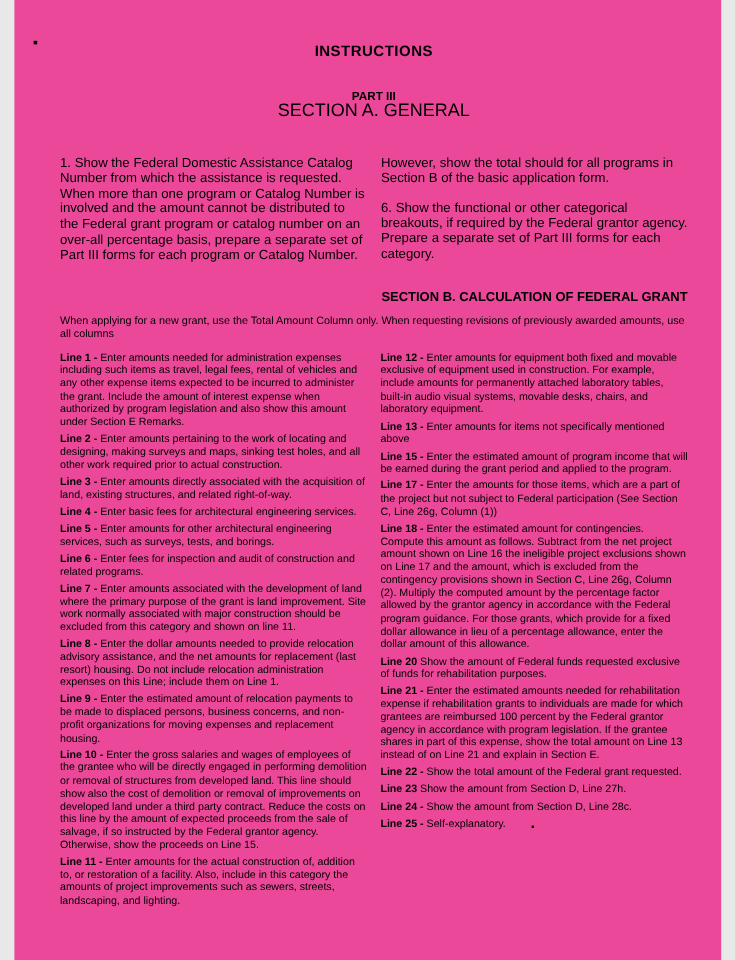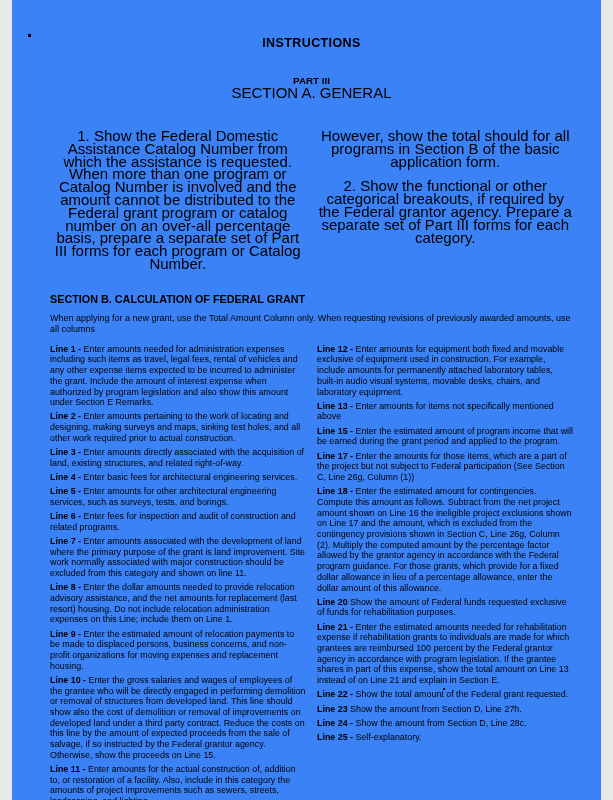--- a/index.html
+++ b/index.html
@@ -5,21 +5,21 @@
   html, body {
     margin: 0;
     padding: 0;
     background: #e8e8e8;
   }
   .page {
     position: relative;
     width: 589px;
     height: 800px;
     margin: 0 auto;
-    background: #3b82f6;
+    background: #ec4899;
     color: #000000;
     font-family: "Liberation Sans", sans-serif;
     overflow: hidden;
     box-sizing: border-box;
     padding: 36px 28px 12px 38px;
   }
   .speck {
     position: absolute;
     background: #000;
     width: 3px;
@@ -47,28 +47,28 @@
     line-height: 12px;
   }
 
   .section-a-cols {
     display: flex;
     gap: 12px;
     margin-top: 31px;
   }
   .section-a-cols .col { flex: 1; }
   .sa-para {
-    font-size: 15px;
+    font-size: 11px;
     line-height: 12.8px;
     margin: 0 0 12px 0;
-    text-align: center;
+    text-align: left;
   }
 
   .section-b-heading {
-    text-align: left;
+    text-align: right;
     font-size: 10.8px;
     font-weight: bold;
     margin-top: 10px;
     line-height: 13px;
   }
   .section-b-intro {
     font-size: 9px;
     line-height: 11px;
     margin-top: 7px;
   }
@@ -97,21 +97,21 @@
     <div class="doc-subtitle">PART III</div>
     <div class="doc-section-heading">SECTION A. GENERAL</div>
   </div>
 
   <div class="section-a-cols">
     <div class="col">
       <p class="sa-para">1. Show the Federal Domestic Assistance Catalog Number from which the assistance is requested. When more than one program or Catalog Number is involved and the amount cannot be distributed to the Federal grant program or catalog number on an over-all percentage basis, prepare a separate set of Part III forms for each program or Catalog Number.</p>
     </div>
     <div class="col">
       <p class="sa-para">However, show the total should for all programs in Section B of the basic application form.</p>
-      <p class="sa-para">2. Show the functional or other categorical breakouts, if required by the Federal grantor agency. Prepare a separate set of Part III forms for each category.</p>
+      <p class="sa-para">6. Show the functional or other categorical breakouts, if required by the Federal grantor agency. Prepare a separate set of Part III forms for each category.</p>
     </div>
   </div>
 
   <div class="section-b-heading">SECTION B. CALCULATION OF FEDERAL GRANT</div>
   <p class="section-b-intro">When applying for a new grant, use the Total Amount Column only. When requesting revisions of previously awarded amounts, use all columns</p>
 
   <div class="section-b-cols">
     <div class="col">
         <p class="line"><strong>Line 1 - </strong><span>Enter amounts needed for administration expenses including such items as travel, legal fees, rental of vehicles and any other expense items expected to be incurred to administer the grant. Include the amount of interest expense when authorized by program legislation and also show this amount under Section E Remarks.</span></p>
         <p class="line"><strong>Line 2 - </strong><span>Enter amounts pertaining to the work of locating and designing, making surveys and maps, sinking test holes, and all other work required prior to actual construction.</span></p>

